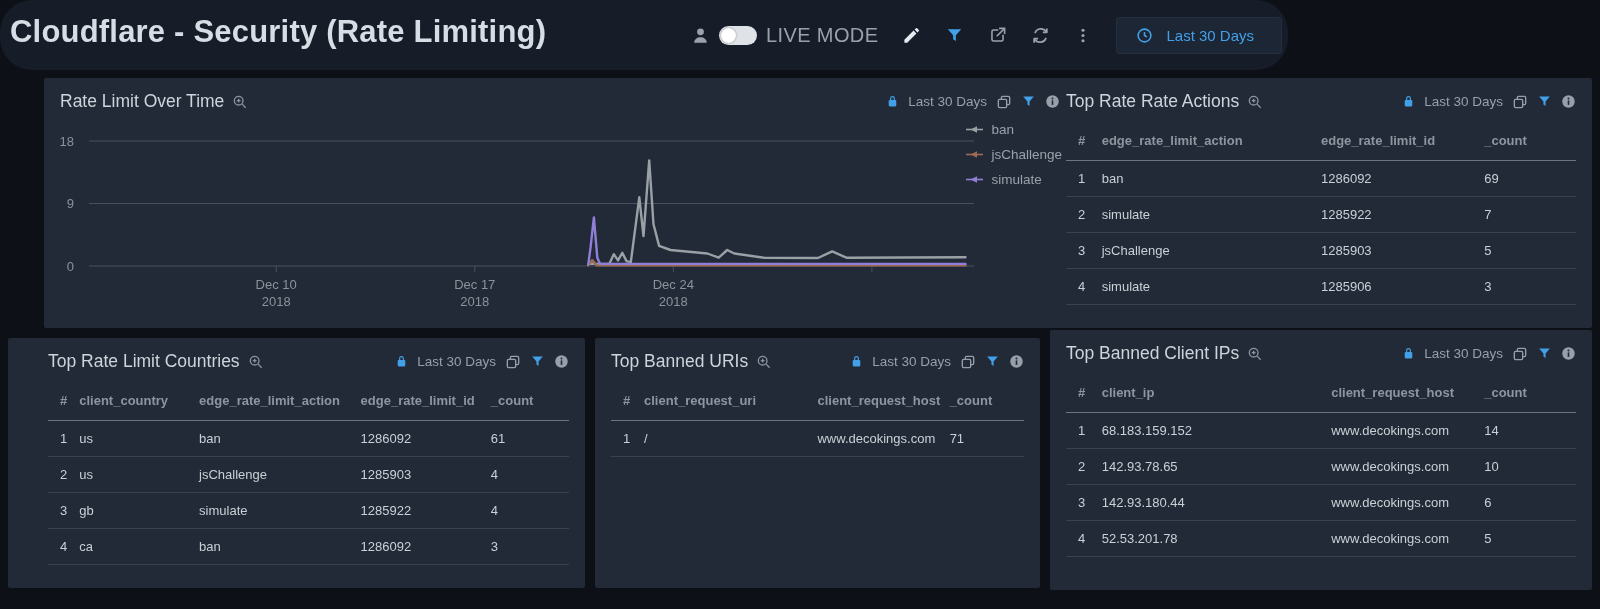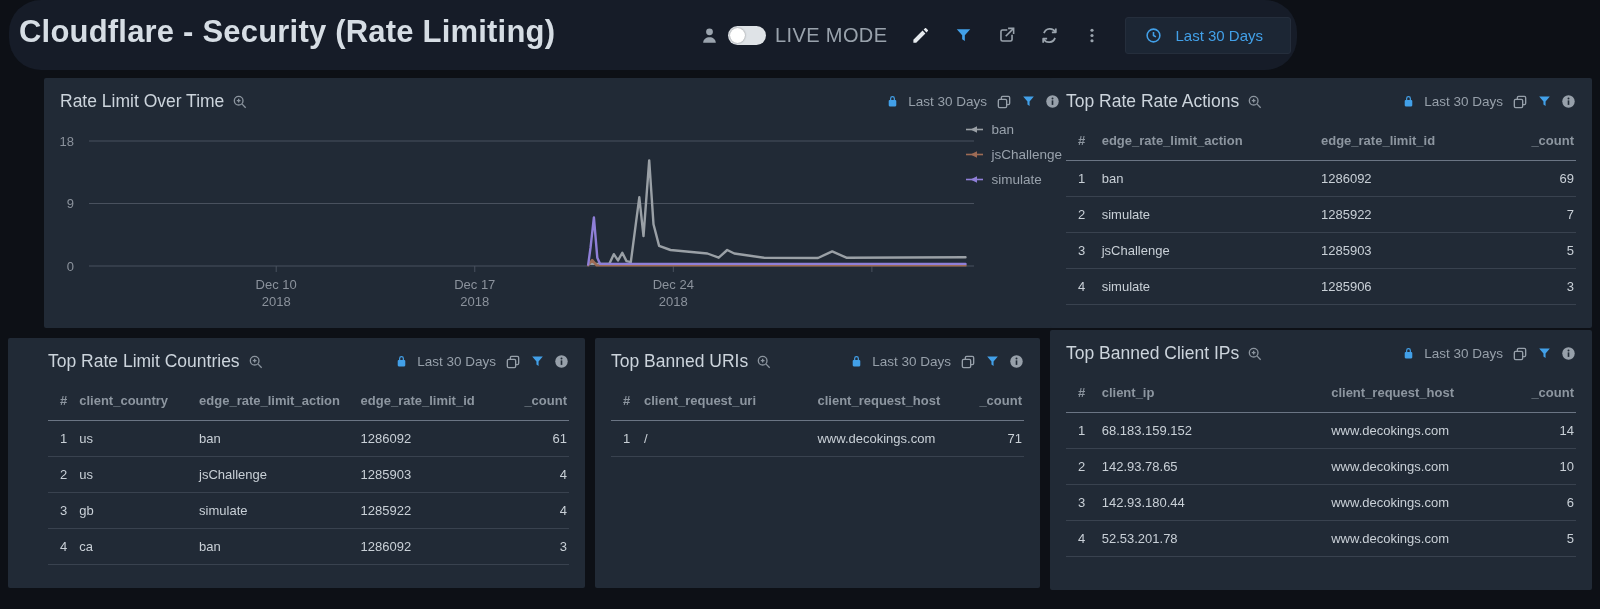--- a/index.html
+++ b/index.html
@@ -1,21 +1,21 @@
 <!DOCTYPE html>
 <html><head>
 <meta charset="utf-8">
 <style>
   * { margin:0; padding:0; box-sizing:border-box; }
   html,body { background:#0d1016; }
   body { font-family:"Liberation Sans", sans-serif; }
   .app { position:relative; width:1600px; height:609px; background:#0d1016; overflow:hidden; }
 
   
-  .topbar { position:absolute; left:9px; top:0; width:1288px; height:70px; background:#161c28;border-radius:32px; }
+  .topbar { position:absolute; left:0; top:0; width:1288px; height:70px; background:#161c28;border-radius:32px; }
   .page-title { position:absolute; left:10px; top:14px; font-size:31px; font-weight:700; color:#d6dde4; letter-spacing:0.2px; }
   .topbar-controls { position:absolute; right:6px; top:0; height:70px; display:flex; align-items:center; gap:24px; }
   .live-cluster { display:flex; align-items:center; gap:9px; }
   .icon-btn { display:flex; align-items:center; justify-content:center; color:#9aa3ad; cursor:pointer; background:none; border:none; }
   .icon-btn.bright { color:#e6eaee; }
   .icon-btn.blue { color:#42a0e8; }
   .live-label { font-size:20px; color:#99a2ac; letter-spacing:0.4px; }
   .toggle { position:relative; width:38px; height:19px; border-radius:10px; background:#dfe3e7; display:inline-block; cursor:pointer; }
   .toggle .knob { position:absolute; left:2px; top:2px; width:15px; height:15px; border-radius:50%; background:#ffffff; box-shadow:0 0 2px rgba(0,0,0,.45); }
   .time-btn { display:flex; align-items:center; gap:13px; background:#1c2634; border:1px solid #252e3c; border-radius:3px; padding:9px 27px 9px 19px; color:#42a0e8; font-size:15px; cursor:pointer; }
@@ -35,21 +35,21 @@
   .panel-range { font-size:13.5px; color:#97a0aa; white-space:nowrap; }
   .lock { color:#42a0e8; display:flex; }
   .funnel-sm { color:#42a0e8; display:flex; cursor:pointer; }
   .ctl { display:flex; cursor:pointer; }
 
   
   table.data { width:calc(100% - 32px); margin:6px 16px 0 16px; border-collapse:collapse; table-layout:fixed; }
   table.data th { text-align:left; font-size:13px; font-weight:700; color:#8d96a0; padding:8px 0 11px 0; border-bottom:1px solid #6b7584; }
   table.data td { font-size:13px; color:#c9d0d7; padding:10px 0 10px 0; border-bottom:1px solid #39424f; }
   table.data th:first-child, table.data td:first-child { padding-left:12px; }
-  table.data th.right, table.data td.right { text-align:right; padding-right:2px; }
+  table.data th.right, table.data td.right { padding-right:2px; }
   table.data tr { height:36px; }
 
   
   .chart-svg { position:absolute; left:0; top:0; z-index:1; }
   .axis-label { font-family:"Liberation Sans", sans-serif; font-size:13px; fill:#8b929c; }
   .legend { position:absolute; top:44px; right:14px; display:flex; flex-direction:column; gap:10px; z-index:2; }
   .legend-item { display:flex; align-items:center; gap:8px; font-size:13.5px; color:#99a2ac; cursor:pointer; }
 </style>
 </head>
 <body>

